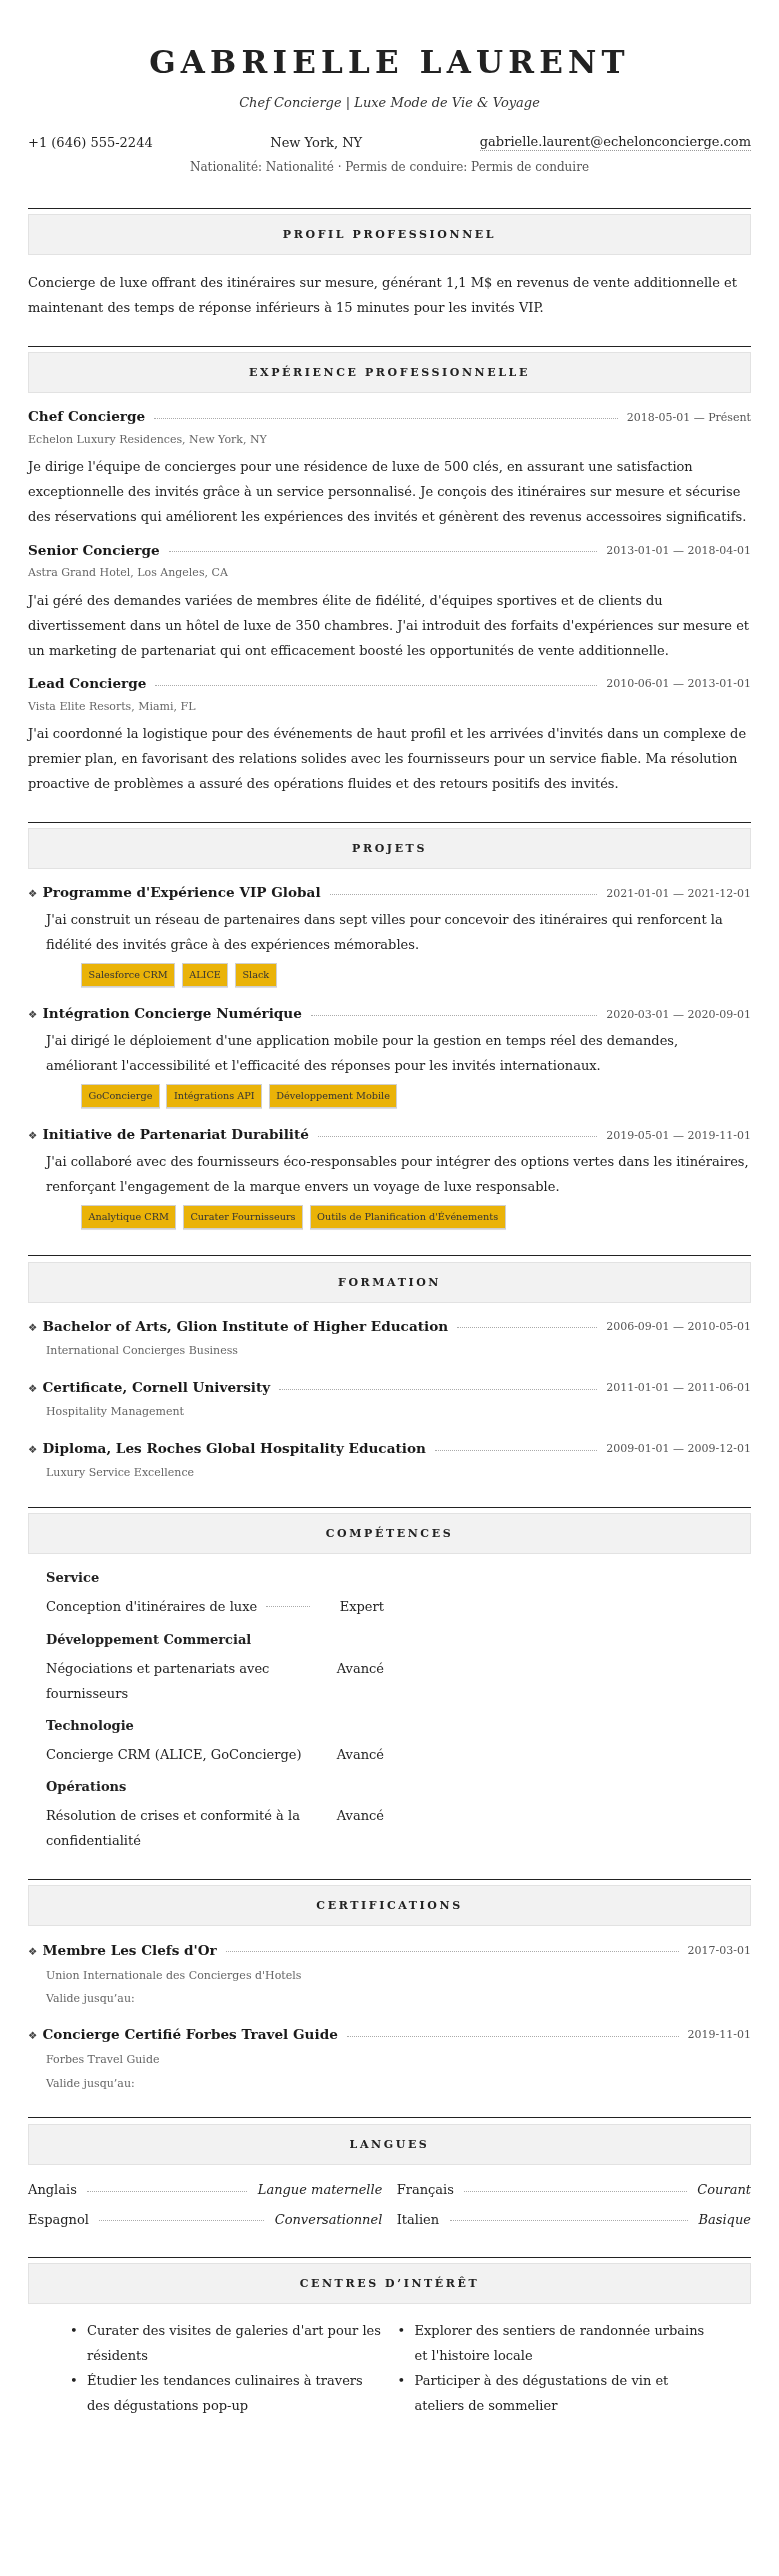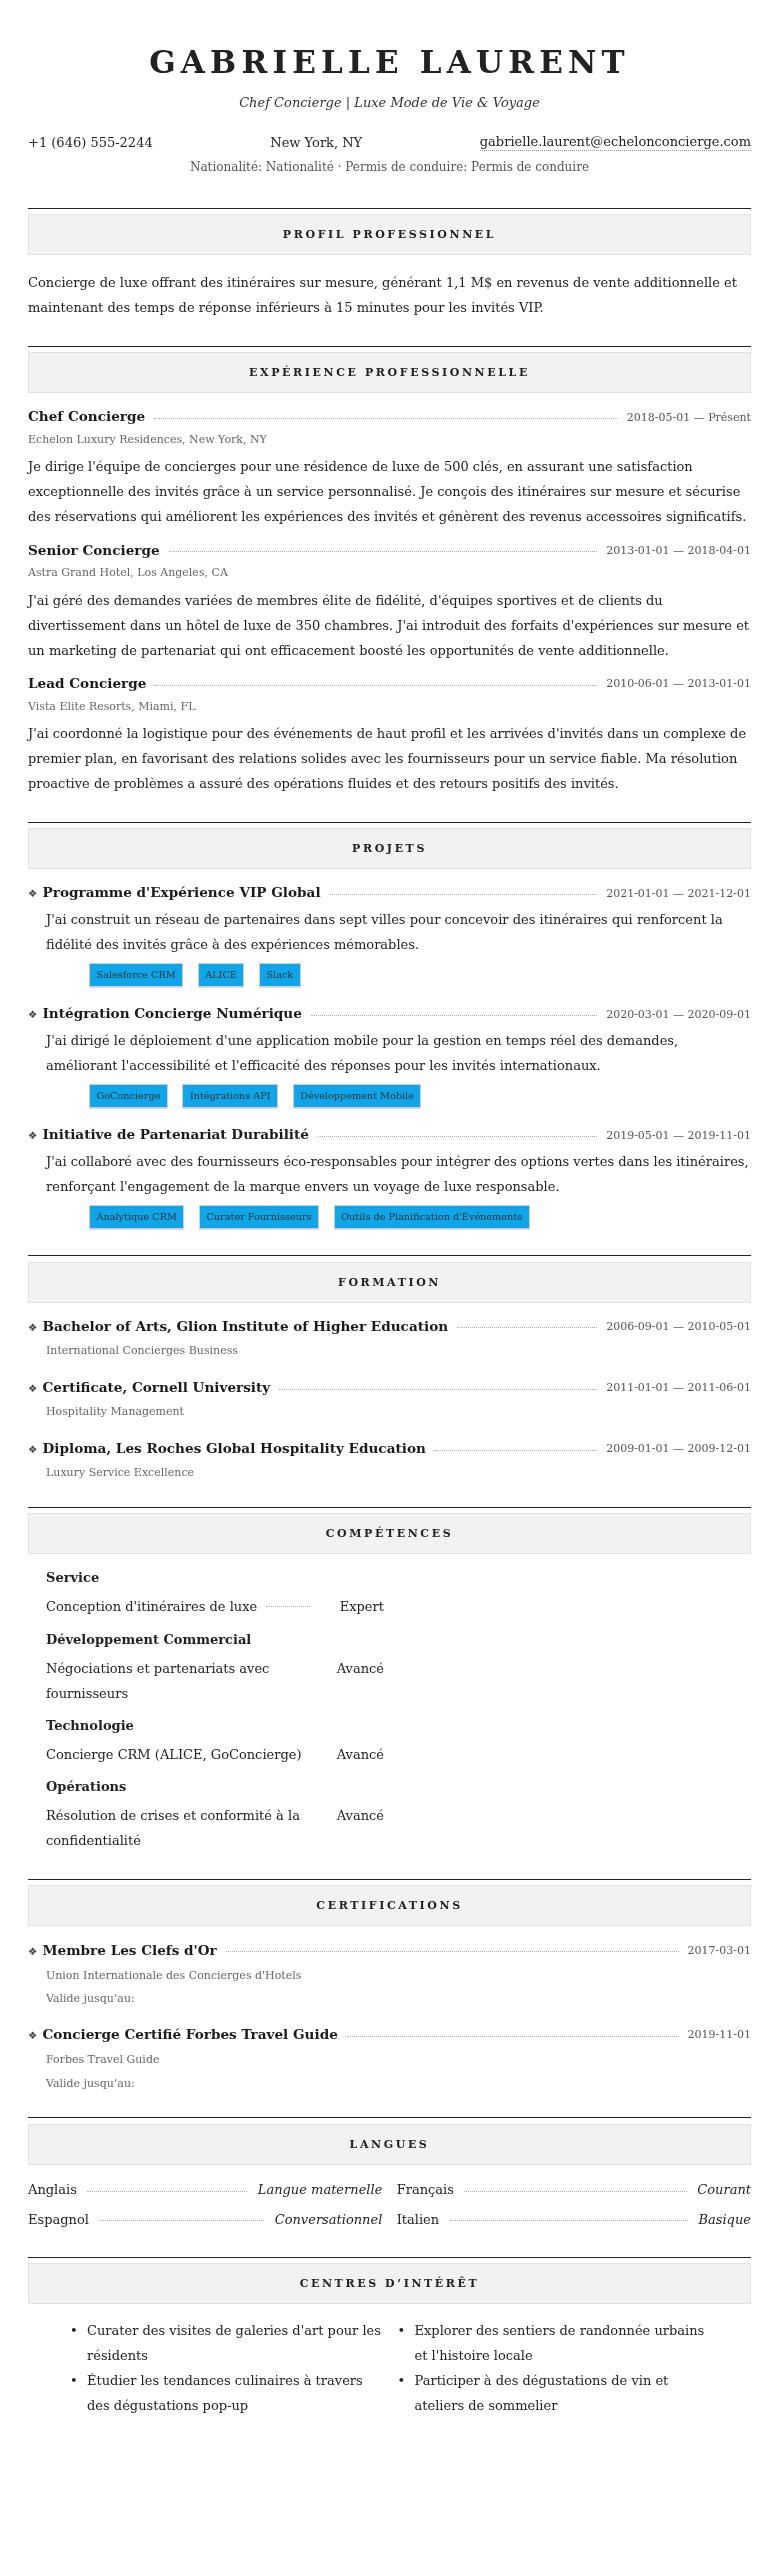--- a/index.html
+++ b/index.html
@@ -52,21 +52,21 @@
   .entry-title { font-weight: bold; font-size: 13.6px; color: #1a1a1a; white-space: nowrap; line-height: 19.5px; }
   .leader { flex: 1; border-bottom: 0.6px dotted #aaa; margin: 0 9px; height: 0; position: relative; top: 1.3px; }
   .entry-date { font-size: 11px; color: #555; white-space: nowrap; }
   .entry-sub { font-size: 11px; color: #666; margin-top: 5.2px; line-height: 15.6px; }
   .entry-desc { font-size: 13px; line-height: 25px; margin-top: 6.5px; color: #222; }
 
   .bullet { font-size: 10.4px; color: #444; margin-right: 5.2px; }
   .tags { display: flex; gap: 6.5px; margin-top: 6.5px; padding-left: 53px; }
   .tag {
     border: 0.6px solid #cfcfcf; box-shadow: 0 0.6px 0.6px #ddd; padding: 3.9px 6.5px;
-    font-size: 9.7px; color: #333; background: #0ea5e9; line-height: 14.3px; margin-left: 8px;
+    font-size: 9.7px; color: #333; background: #eab308; line-height: 14.3px;
   }
   .proj { margin-bottom: 17px; }
   .proj .entry-desc { padding-left: 18px; margin-top: 3.9px; }
 
   .edu { margin-bottom: 19.5px; }
   .edu .entry-sub { padding-left: 18px; margin-top: 6.5px; }
 
   
   .skills { padding-left: 18px; width: 390px; }
   .skill-cat { font-weight: bold; font-size: 13px; margin-top: 10.4px; line-height: 19.5px; }

